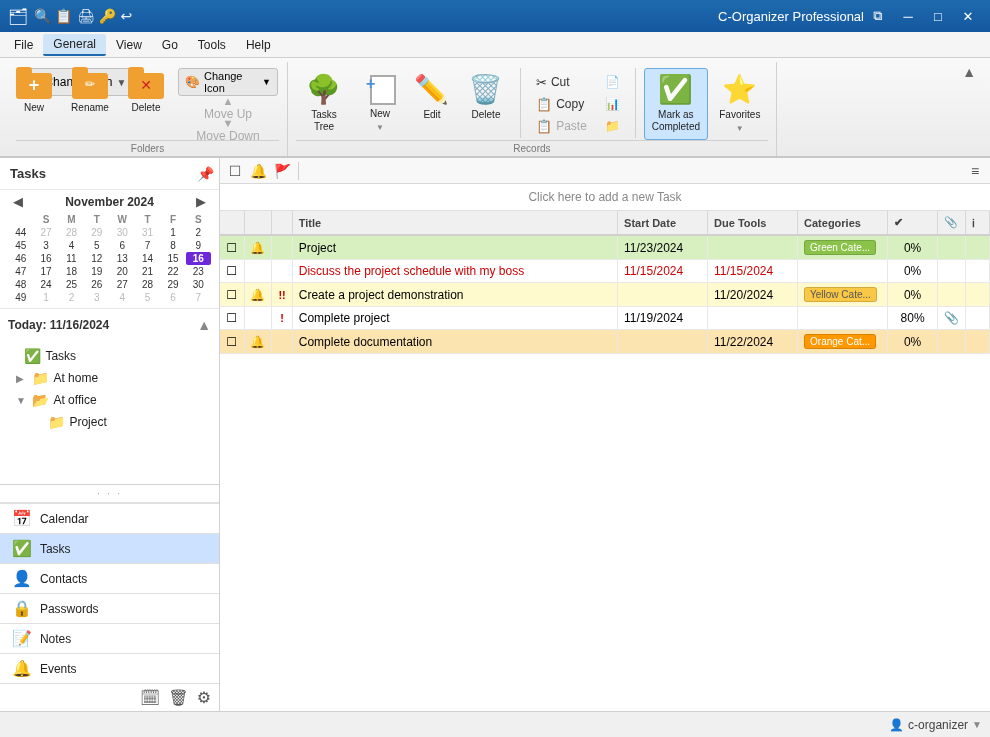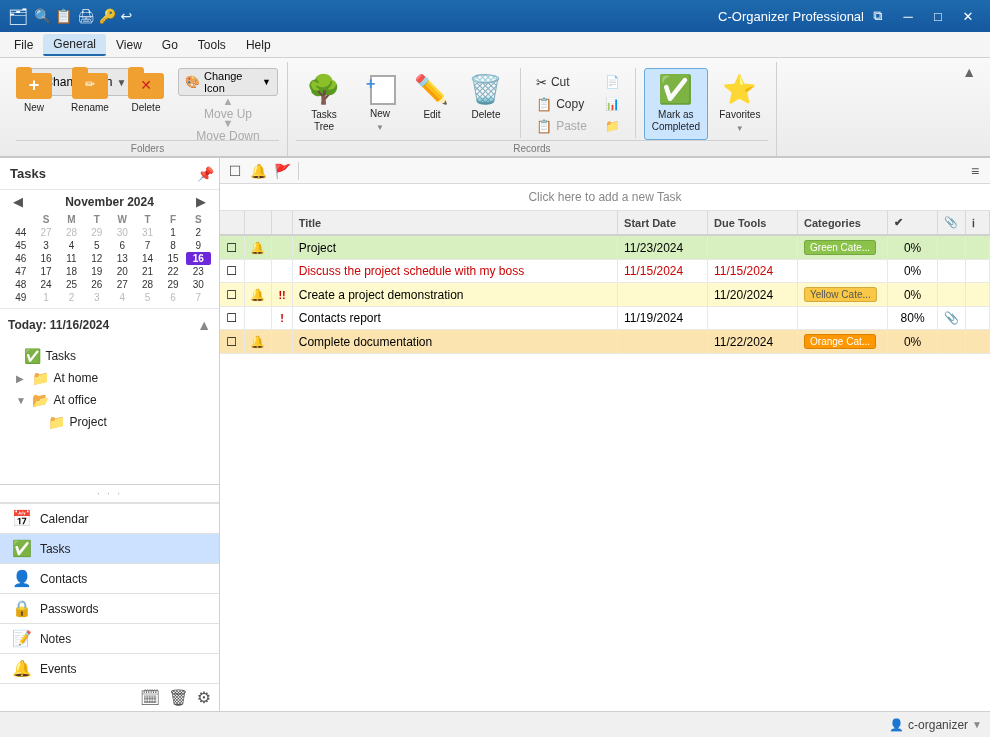--- a/index.html
+++ b/index.html
@@ -684,21 +684,21 @@
               <td class="col-due">11/20/2024</td>
               <td class="col-cat"><span class="category-badge cat-yellow">Yellow Cate...</span></td>
               <td class="col-pct">0%</td>
               <td class="col-attach"></td>
               <td class="col-info"></td>
             </tr>
             <tr class="row-plain">
               <td class="col-check">☐</td>
               <td class="col-sound"></td>
               <td class="col-priority" style="color: rgb(204, 0, 0); font-weight: bold; font-size: 11px;">!</td>
-              <td class="col-title">Contacts report</td>
+              <td class="col-title">Complete project</td>
               <td class="col-start">11/19/2024</td>
               <td class="col-due"></td>
               <td class="col-cat"></td>
               <td class="col-pct">80%</td>
               <td class="col-attach">📎</td>
               <td class="col-info"></td>
             </tr>
             <tr class="row-orange">
               <td class="col-check">☐</td>
               <td class="col-sound">🔔</td>

